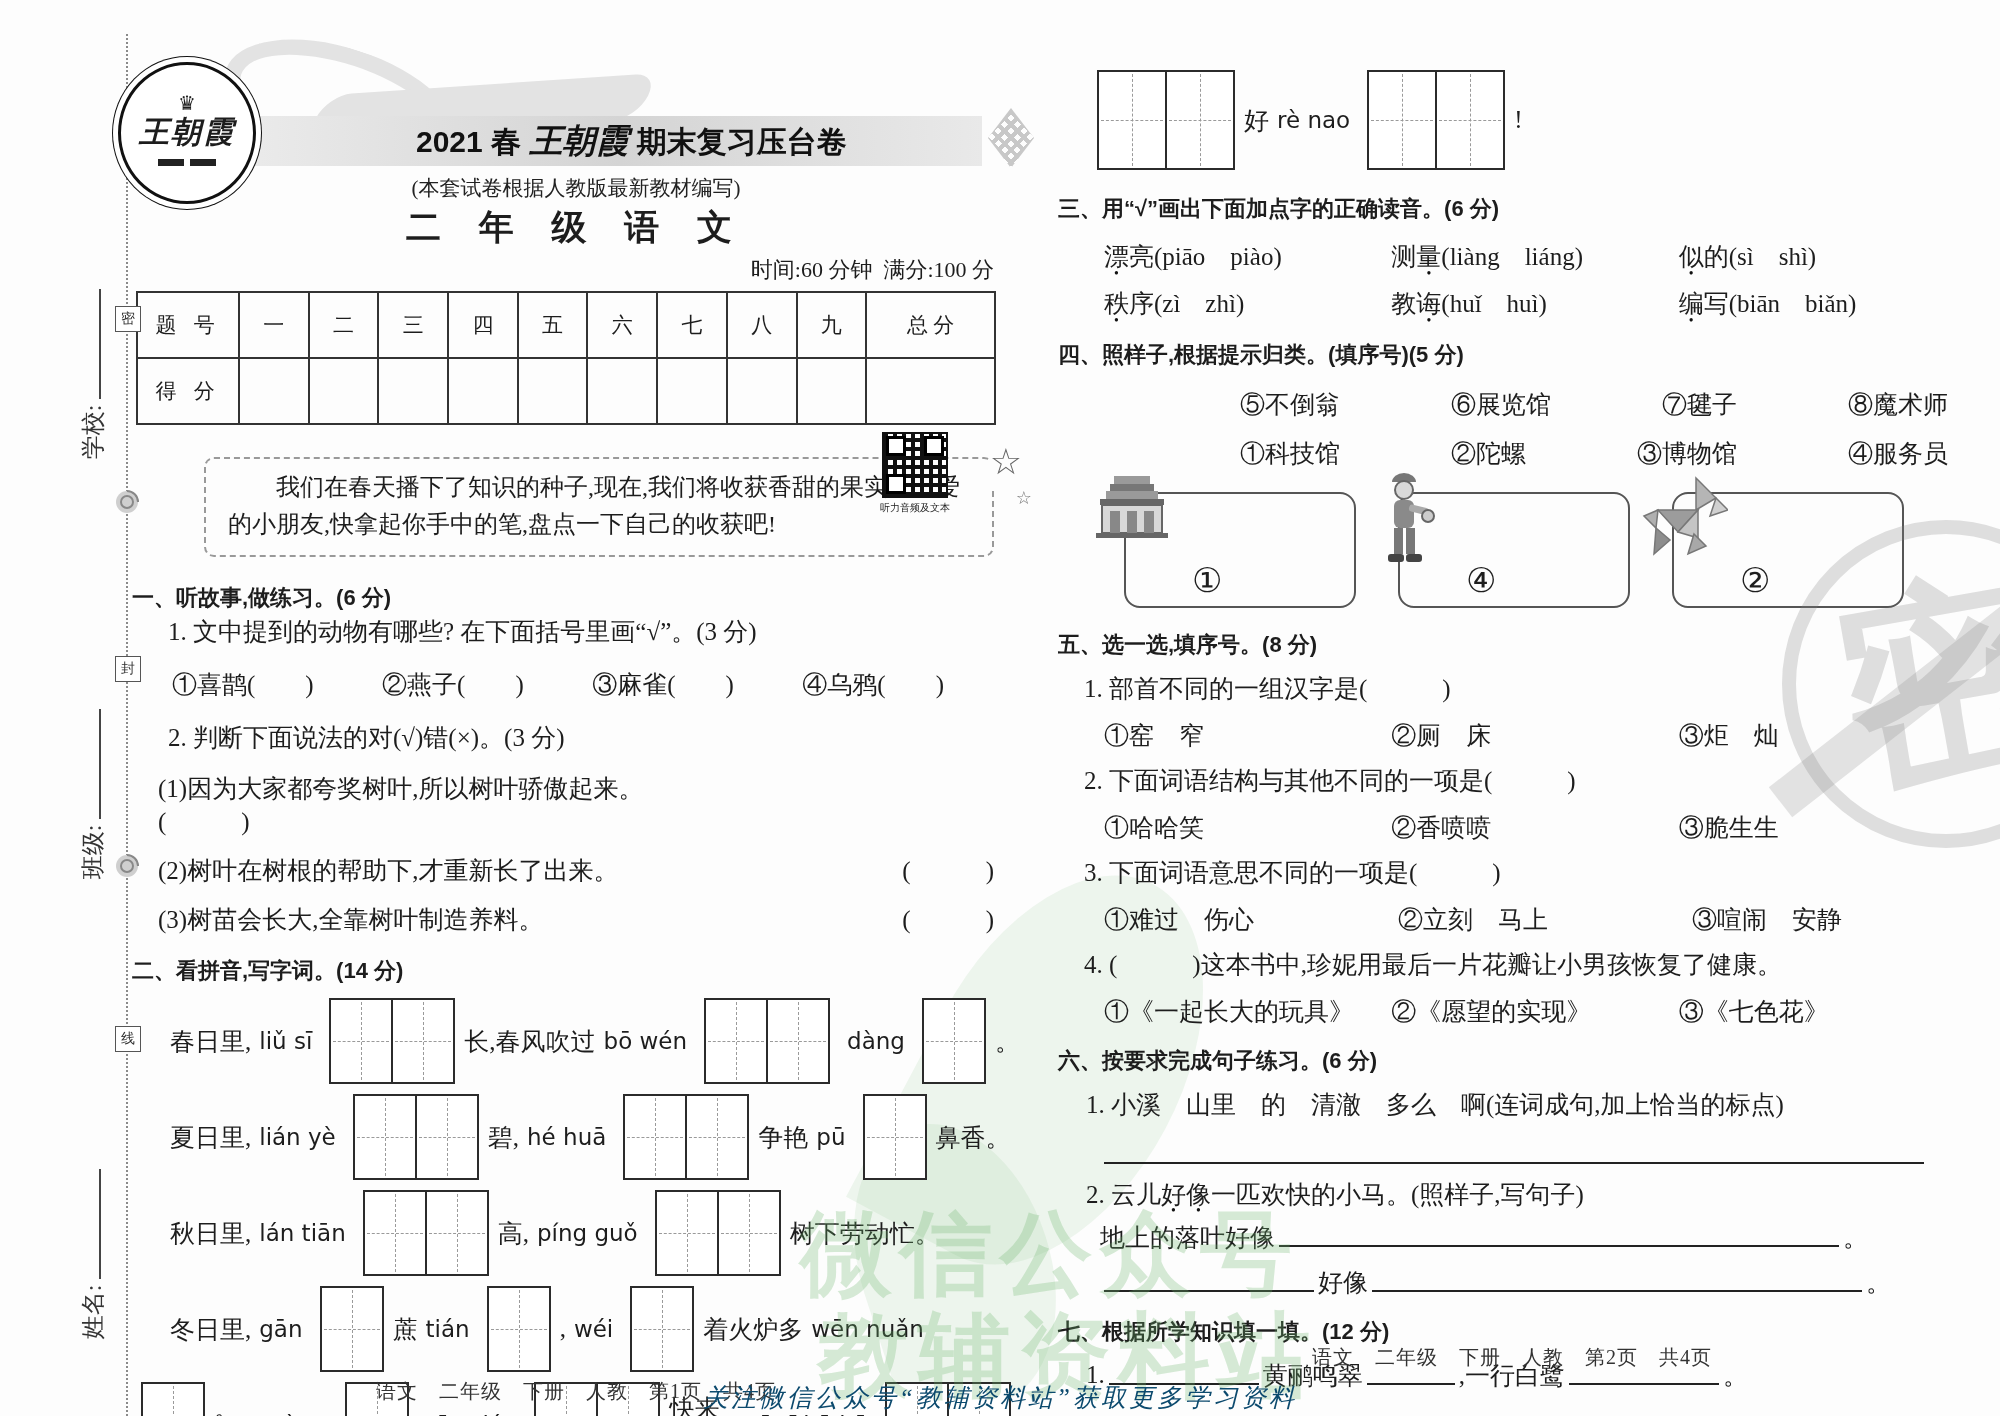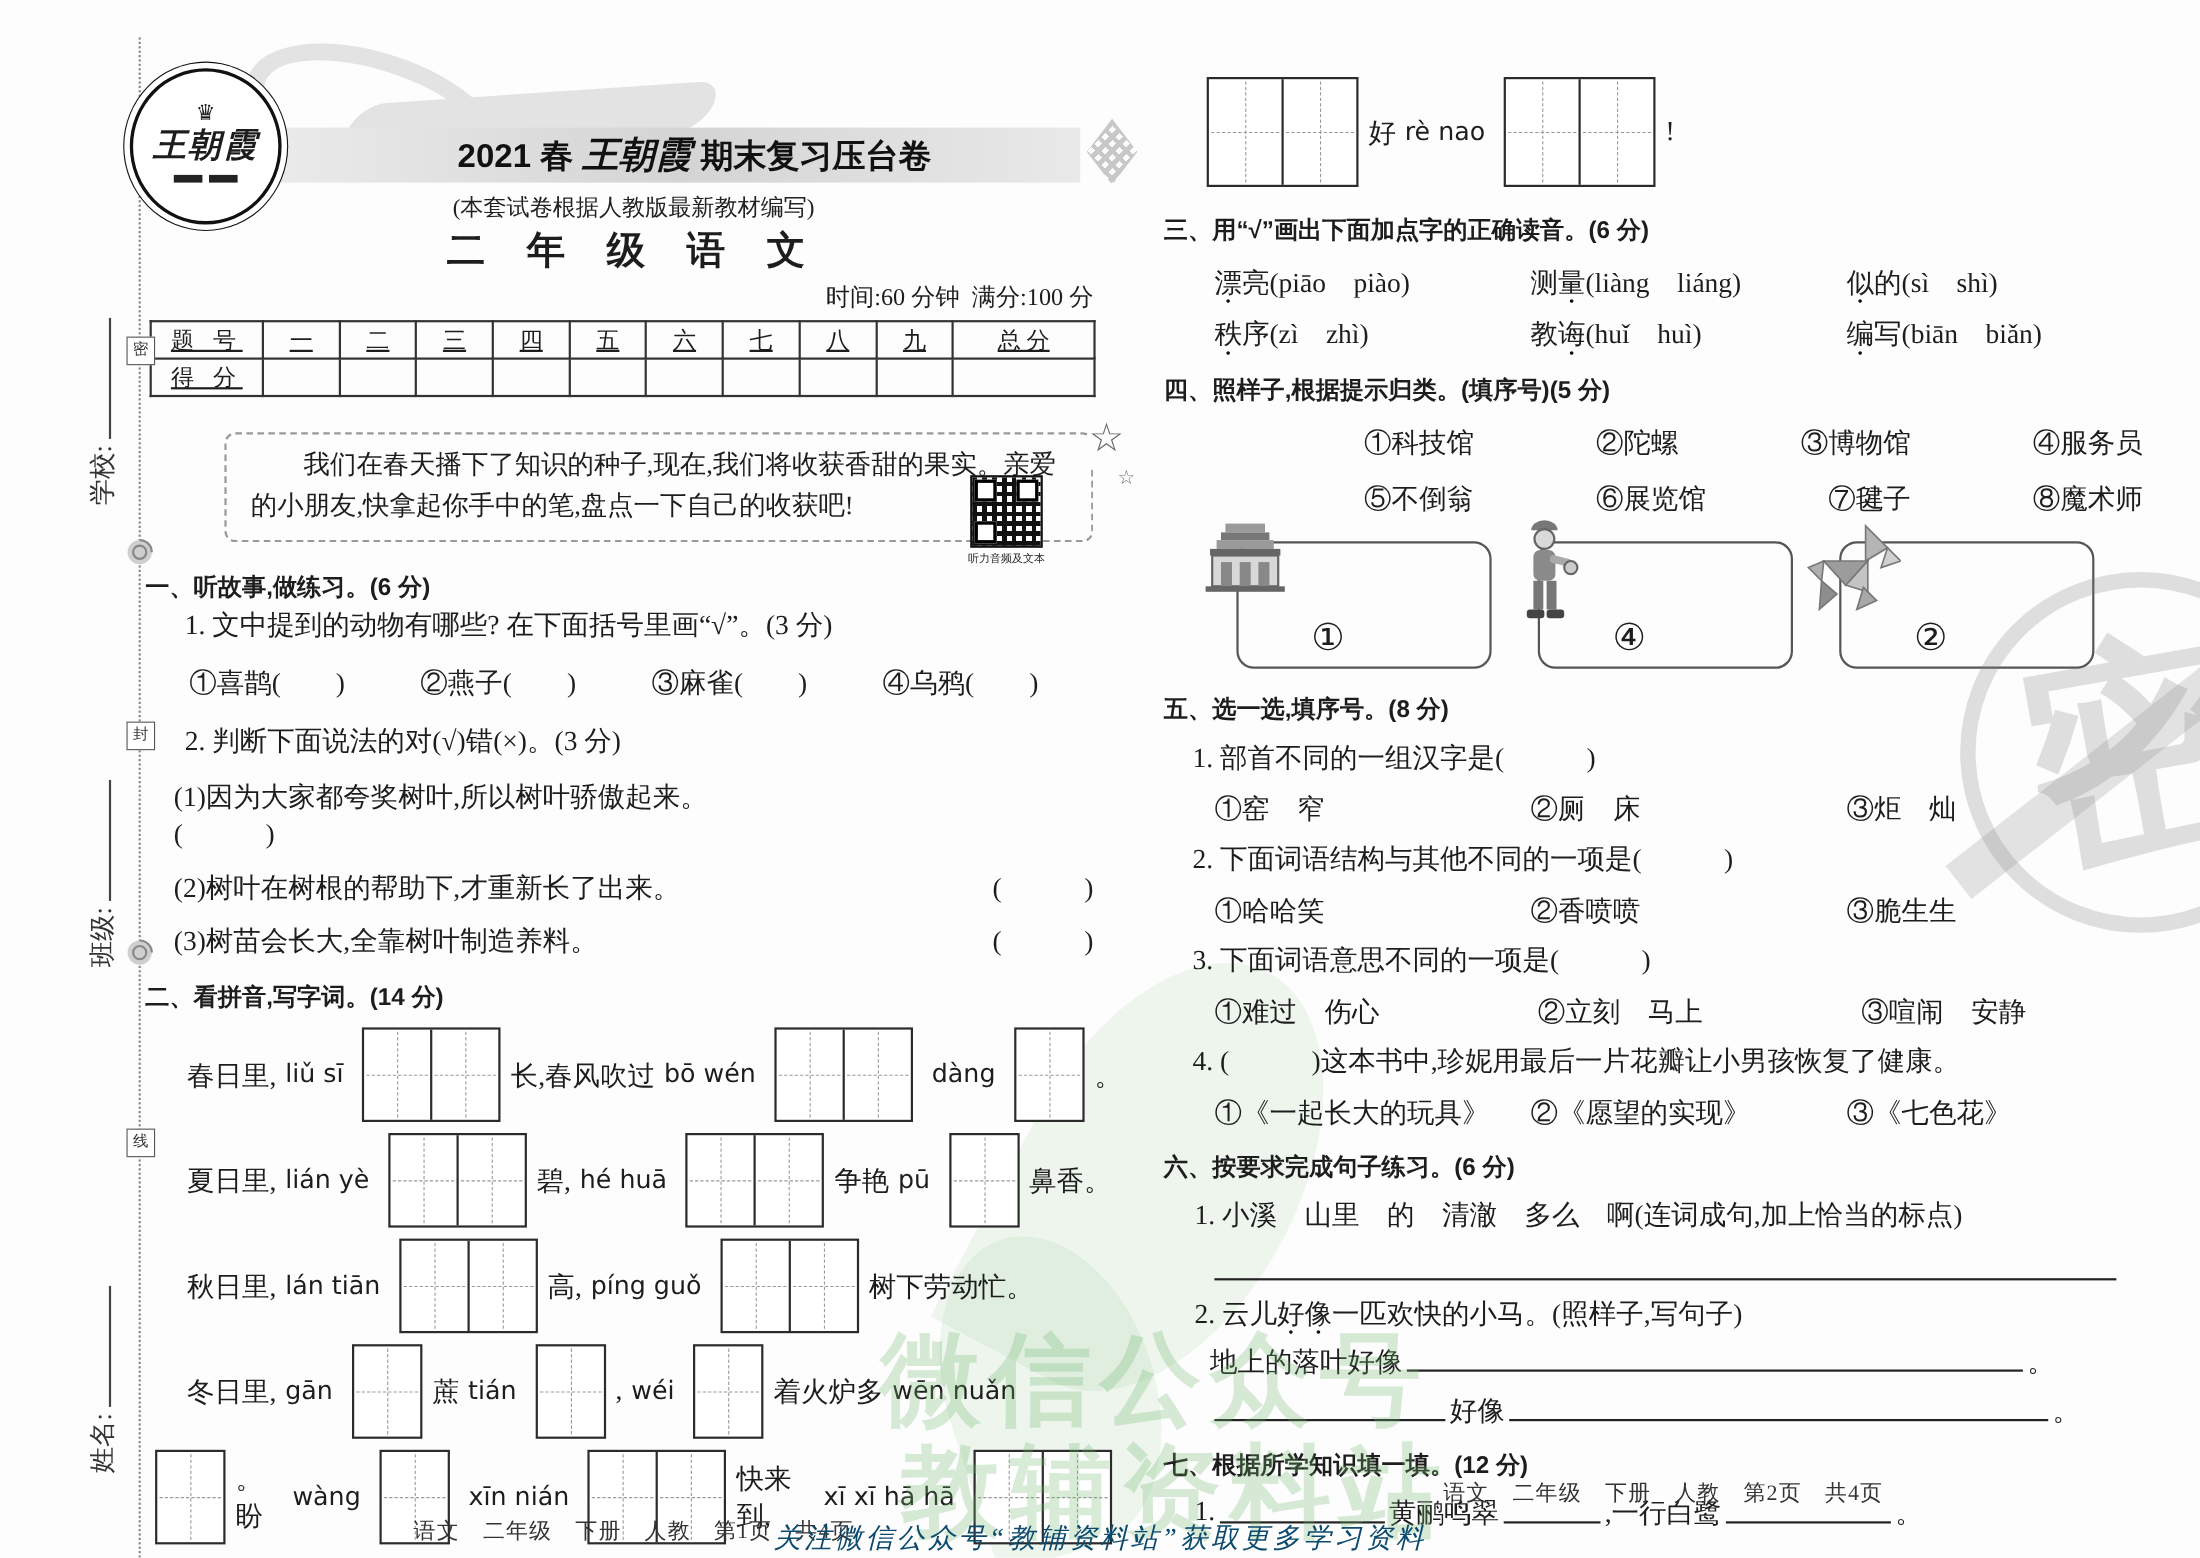--- a/index.html
+++ b/index.html
@@ -40,21 +40,21 @@
   .logo .crown{margin-top:-6px;font-size:20px;line-height:18px;}
   .logo .b{font-weight:bold;font-style:italic;font-size:30px;letter-spacing:2px;}
   .logo .bars{display:flex;gap:6px;margin-top:6px;}
   .logo .bars i{display:block;width:26px;height:7px;background:#222;}
   .subtitle{text-align:center;font-size:21px;margin-top:8px;color:#222;}
   .grade{text-align:center;font-family:"Liberation Sans",sans-serif;font-weight:bold;font-size:35px;
          letter-spacing:14px;margin-top:2px;}
   .time{ text-align:right;padding-right:26px;font-size:22px;margin-top:4px;white-space:pre;}
   
   table.score{border-collapse:collapse;width:860px;margin:6px 0 0 4px;}
-  table.score td{border:2px solid #333;height:32px;text-align:center;font-size:21px;padding:0 4px;text-decoration:underline;}
+  table.score td{border:2px solid #333;height:32px;text-align:center;font-size:21px;padding:16px 4px;}
   table.score td.lab{width:92px;letter-spacing:6px;}
   
   .intro{position:relative;border:2px dashed #999;border-radius:10px;width:742px;margin:32px 0 0 72px;
          padding:10px 22px 12px;font-size:24px;line-height:1.55;}
   .intro p{margin:0;text-indent:2em;}
   .star1{position:absolute;right:-30px;top:-24px;font-size:36px;color:#666;background:#fdfdfd;}
   .star2{position:absolute;right:-40px;top:26px;font-size:18px;color:#777;}
   
   .sec-t{font-family:"Liberation Sans",sans-serif;font-weight:bold;font-size:22px;white-space:pre-wrap;}
   .ln-q{font-size:25px;padding-left:36px;white-space:pre-wrap;}
@@ -380,31 +380,31 @@
         <span class="txt dotc">诲</span>
         <span class="txt">(huǐ　huì)</span>
       </span>
     <span class="segrow" style="padding-left:0;">
         <span class="txt dotc">编</span>
         <span class="txt">写(biān　biǎn)</span>
       </span>
   </div>
 
   <div class="sec-t" style="margin-top:20px;">四、照样子,根据提示归类。(填序号)(5 分)</div>
+  <div class="opts4" style="margin-top:18px;">
+      <span class="opt">⑤不倒翁</span>
+      <span class="opt">⑥展览馆</span>
+      <span class="opt">⑦毽子</span>
+      <span class="opt">⑧魔术师</span>
+    </div>
   <div class="opts4" style="margin-top:16px;">
       <span class="opt">①科技馆</span>
       <span class="opt">②陀螺</span>
       <span class="opt">③博物馆</span>
       <span class="opt">④服务员</span>
-    </div>
-  <div class="opts4" style="margin-top:18px;">
-      <span class="opt">⑤不倒翁</span>
-      <span class="opt">⑥展览馆</span>
-      <span class="opt">⑦毽子</span>
-      <span class="opt">⑧魔术师</span>
     </div>
 
   <div class="ansrow">
     <div class="ans-box">
       <span class="pic">
         <svg width="84" height="66" viewBox="0 0 84 66">
           <rect x="24" y="2" width="36" height="8" fill="#9a9a9a"></rect>
             <rect x="20" y="10" width="44" height="7" fill="#777"></rect>
           <rect x="16" y="17" width="52" height="8" fill="#9a9a9a"></rect>
             <rect x="10" y="25" width="64" height="6" fill="#666"></rect>

